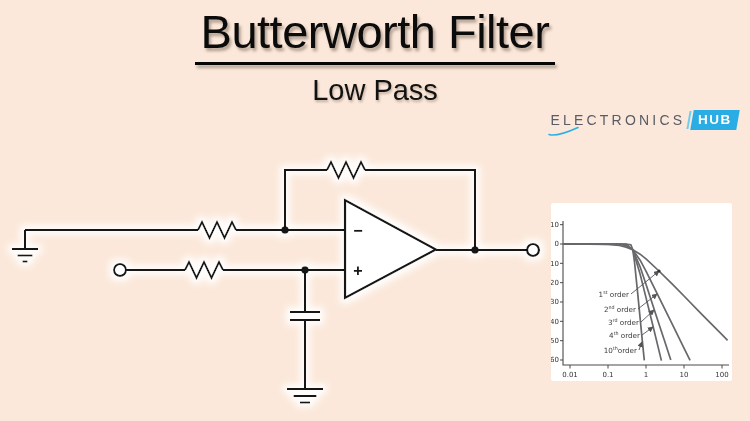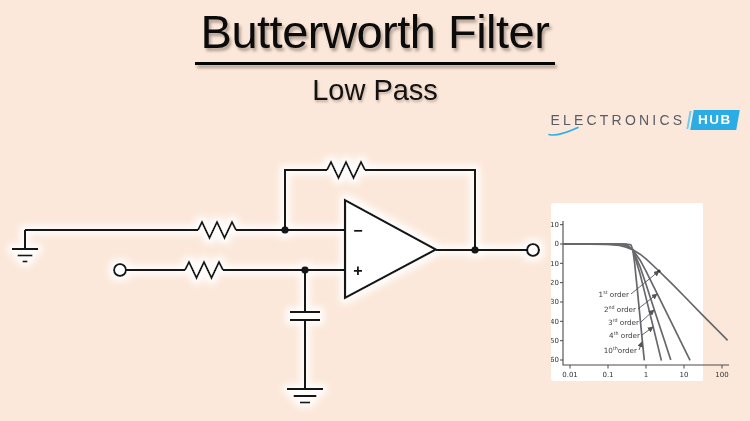--- a/index.html
+++ b/index.html
@@ -22,21 +22,21 @@
   .logo-swoosh{position:absolute;left:-2px;bottom:-9px;}
   .logo-badge{margin-left:7px;position:relative;background:#29ade4;color:#ffffff;font-size:13.5px;
               font-weight:700;letter-spacing:1.5px;padding:2px 6px 3px 6px;transform:skewX(-10deg);}
   .logo-badge::before{content:"";position:absolute;left:-4px;top:1px;bottom:1px;width:2px;background:#6ecdf0;}
   .logo-badge .unskew{display:inline-block;transform:skewX(10deg);}
 
   
   .circuit-svg{position:absolute;left:0;top:0;}
 
   
-  .chart-panel{position:absolute;left:551px;top:203px;width:152px;height:178px;background:#ffffff;
+  .chart-panel{position:absolute;left:551px;top:203px;width:181px;height:178px;background:#ffffff;
                border-radius:2px;}
   .chart-panel svg{display:block;font-family:"DejaVu Sans","Liberation Sans",sans-serif;}
 </style>
 </head>
 <body>
 
 <div class="stage">
 
   <div class="title-row">
     <h1 class="title">Butterworth Filter</h1>

